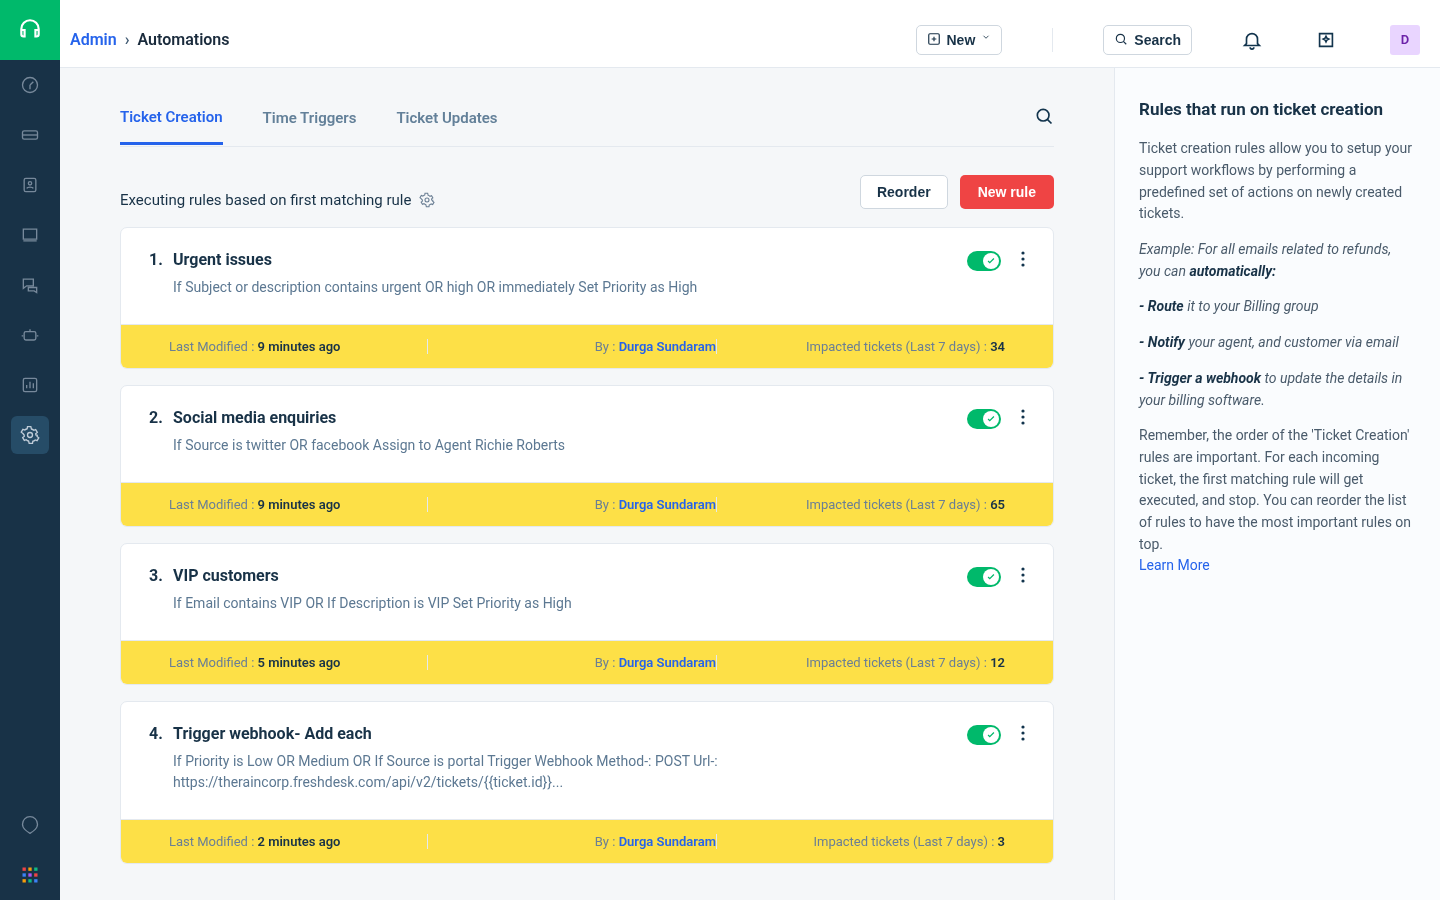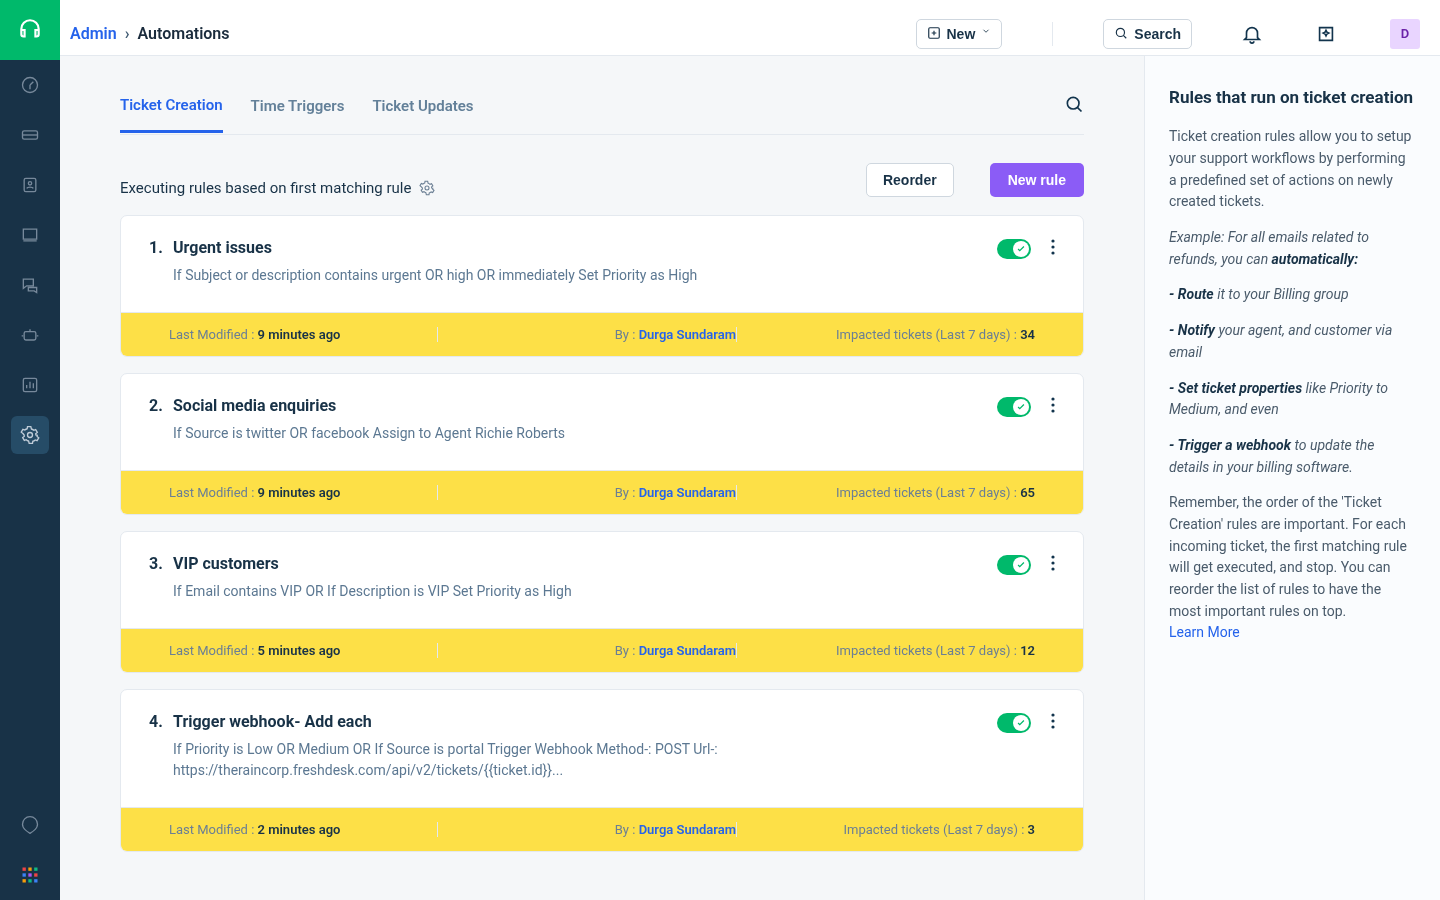--- a/index.html
+++ b/index.html
@@ -37,21 +37,21 @@
 .rail-item.active {
   background: #264c67;
   border-radius: 6px;
   width: 38px; height: 38px; margin: 6px 0;
 }
 .rail-spacer { flex: 1; }
 
 
 .main-col { flex: 1; display: flex; flex-direction: column; }
 .topbar {
-  height: 56px;
+  height: 68px;
   background: #fff;
   border-bottom: 1px solid #e4e9ef;
   display: flex;
   align-items: center;
   padding: 12px 20px 0 10px;
   gap: 36px;
 }
 .breadcrumb { display: flex; align-items: center; gap: 8px; font-size: 16px; font-weight: 600; }
 .breadcrumb .admin { color: #2563eb; }
 .breadcrumb .chev { color: #415b73; }
@@ -82,21 +82,21 @@
 
 
 .body-row { flex: 1; display: flex; overflow: hidden; }
 .content {
   flex: 1;
   padding: 38px 60px 0 60px;
   overflow-y: auto;
 }
 .content h1 { font-size: 22px; font-weight: 700; color: #183247; margin-bottom: 30px; }
 .tabs {
-  display: flex; align-items: center; gap: 28px;
+  display: flex; align-items: center; gap: 40px;
   border-bottom: 1px solid #e4e9ef;
   position: relative;
   text-align: right;
 }
 .tab {
   padding: 0 0 16px 0;
   font-size: 15px; font-weight: 600;
   color: #638099;
   cursor: pointer;
 }
@@ -113,27 +113,26 @@
   border: 1px solid #cfd7df;
   background: #fff;
   color: #183247;
   padding: 8px 16px;
   border-radius: 5px;
   font-size: 14px; font-weight: 600;
   cursor: pointer;
 }
 .btn-primary {
   border: none;
-  background: #8b5cf6;
+  background: #ef4444;
   color: #fff;
   padding: 8px 18px;
   border-radius: 5px;
   font-size: 14px; font-weight: 600;
   cursor: pointer;
-  margin-left: 24px;
 }
 
 
 .rule-card {
   border: 1px solid #e4e9ef;
   border-radius: 7px;
   background: #fff;
   margin-bottom: 16px;
   overflow: hidden;
 }
@@ -168,21 +167,21 @@
   color: #6b7f94;
 }
 .rule-footer .cell { flex: 1; text-align: left; border-left: 1px solid #e4e9ef; padding-left: 30px; }
 .rule-footer .cell:first-child { border-left: none; padding-left: 0; }
 .rule-footer .cell.center { text-align: right; }
 .rule-footer strong { color: #183247; font-weight: 600; }
 .rule-footer .author { color: #2563eb; font-weight: 600; }
 
 
 .help-panel {
-  width: 296px;
+  width: 326px;
   background: #fafcfe;
   border-left: 1px solid #e4e9ef;
   padding: 28px 24px;
   font-size: 14px;
   color: #4a5b6b;
   line-height: 1.55;
   overflow-y: auto;
 }
 .help-panel h2 { font-size: 17px; font-weight: 700; color: #183247; margin-bottom: 16px; }
 .help-panel p { margin-bottom: 14px; }
@@ -489,21 +488,20 @@
         </div>
 
       </div>
 
       <div class="help-panel">
         <h2>Rules that run on ticket creation</h2>
         <p>Ticket creation rules allow you to setup your support workflows by performing a predefined set of actions on newly created tickets.</p>
         <p><em><span>Example: For all emails related to refunds, you can </span><strong>automatically:</strong></em></p>
         <p><em><strong>- Route</strong><span> it to your Billing group</span></em></p>
         <p><em><strong>- Notify</strong><span> your agent, and customer via email</span></em></p>
-        <p><em><strong>- Set ticket properties</strong><span> like Priority to Medium, and even</span></em></p>
         <p><em><strong>- Trigger a webhook</strong><span> to update the details in your billing software.</span></em></p>
         <p>
           <span>Remember, the order of the 'Ticket Creation' rules are important. For each incoming ticket, the first matching rule will get executed, and stop. You can reorder the list of rules to have the most important rules on top.</span><br>
           <span class="link">Learn More</span>
         </p>
       </div>
     </div>
   </div>
 </div>
 

